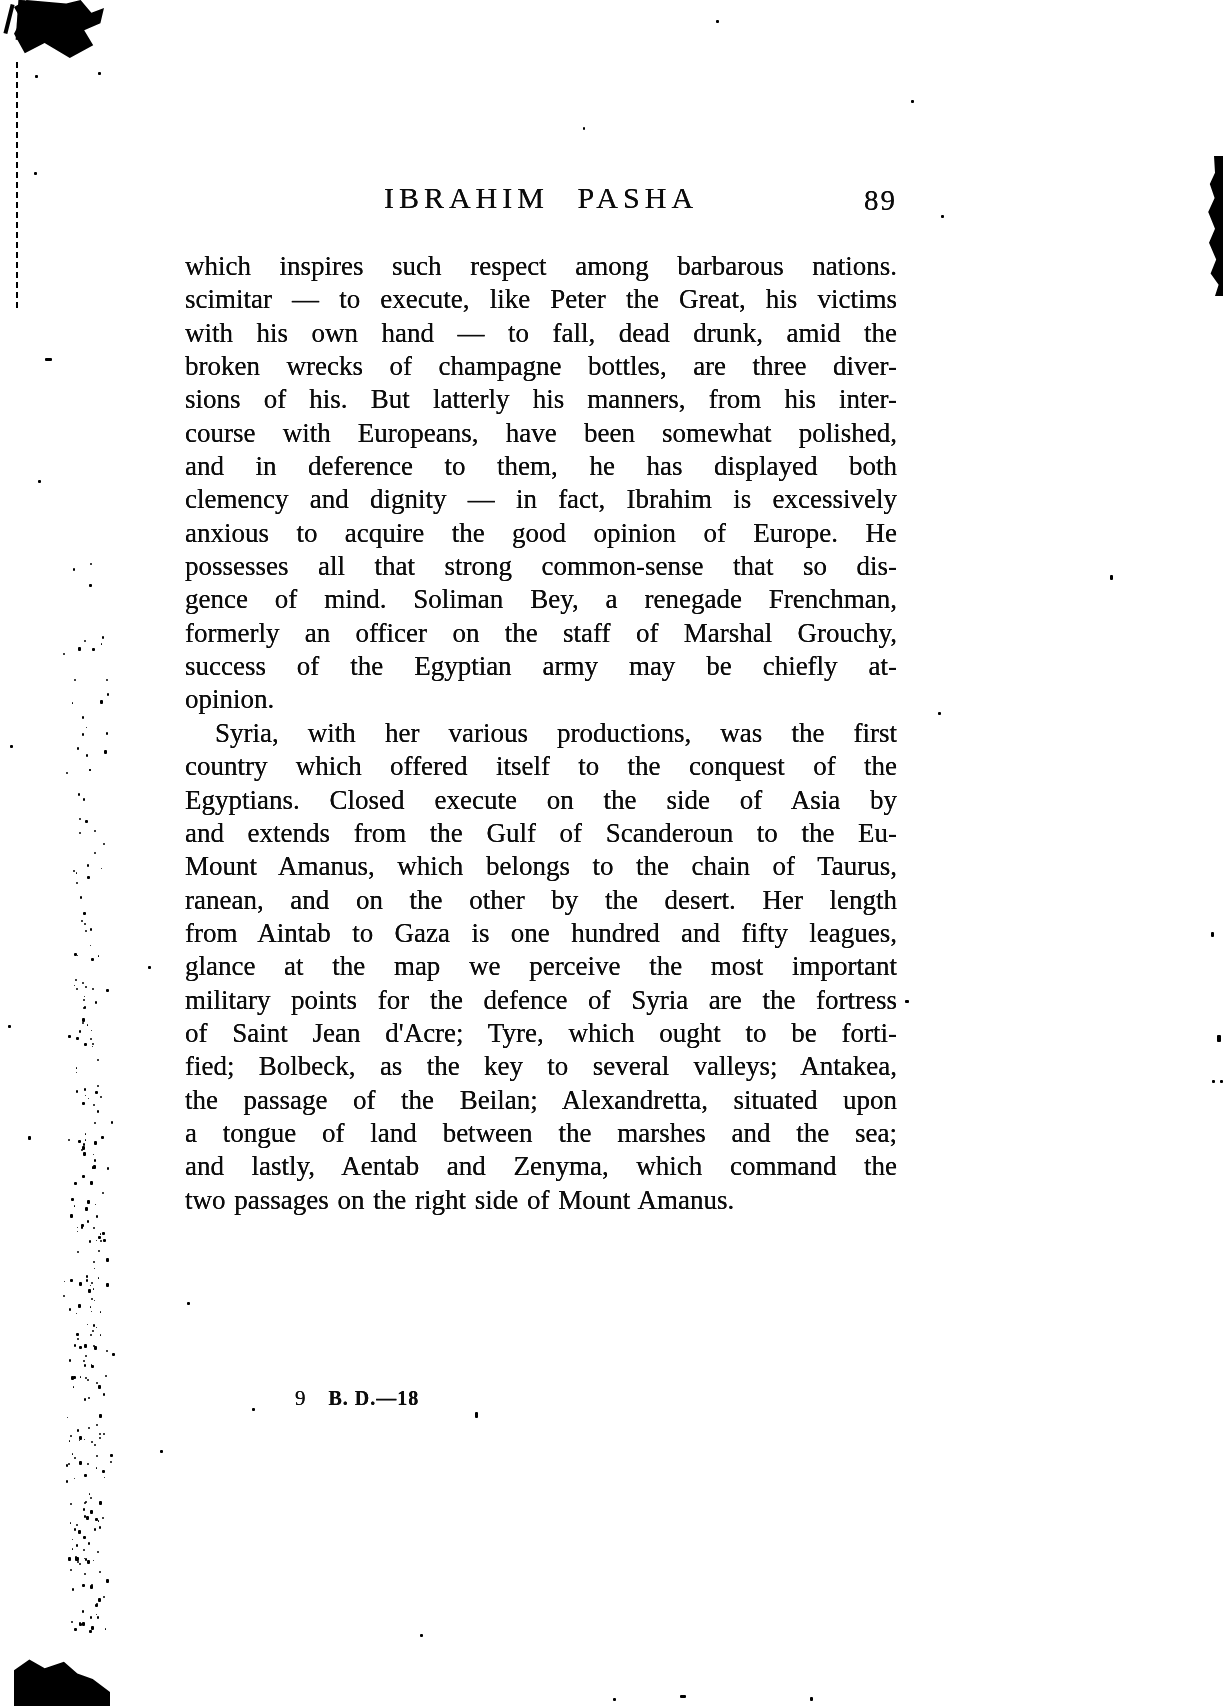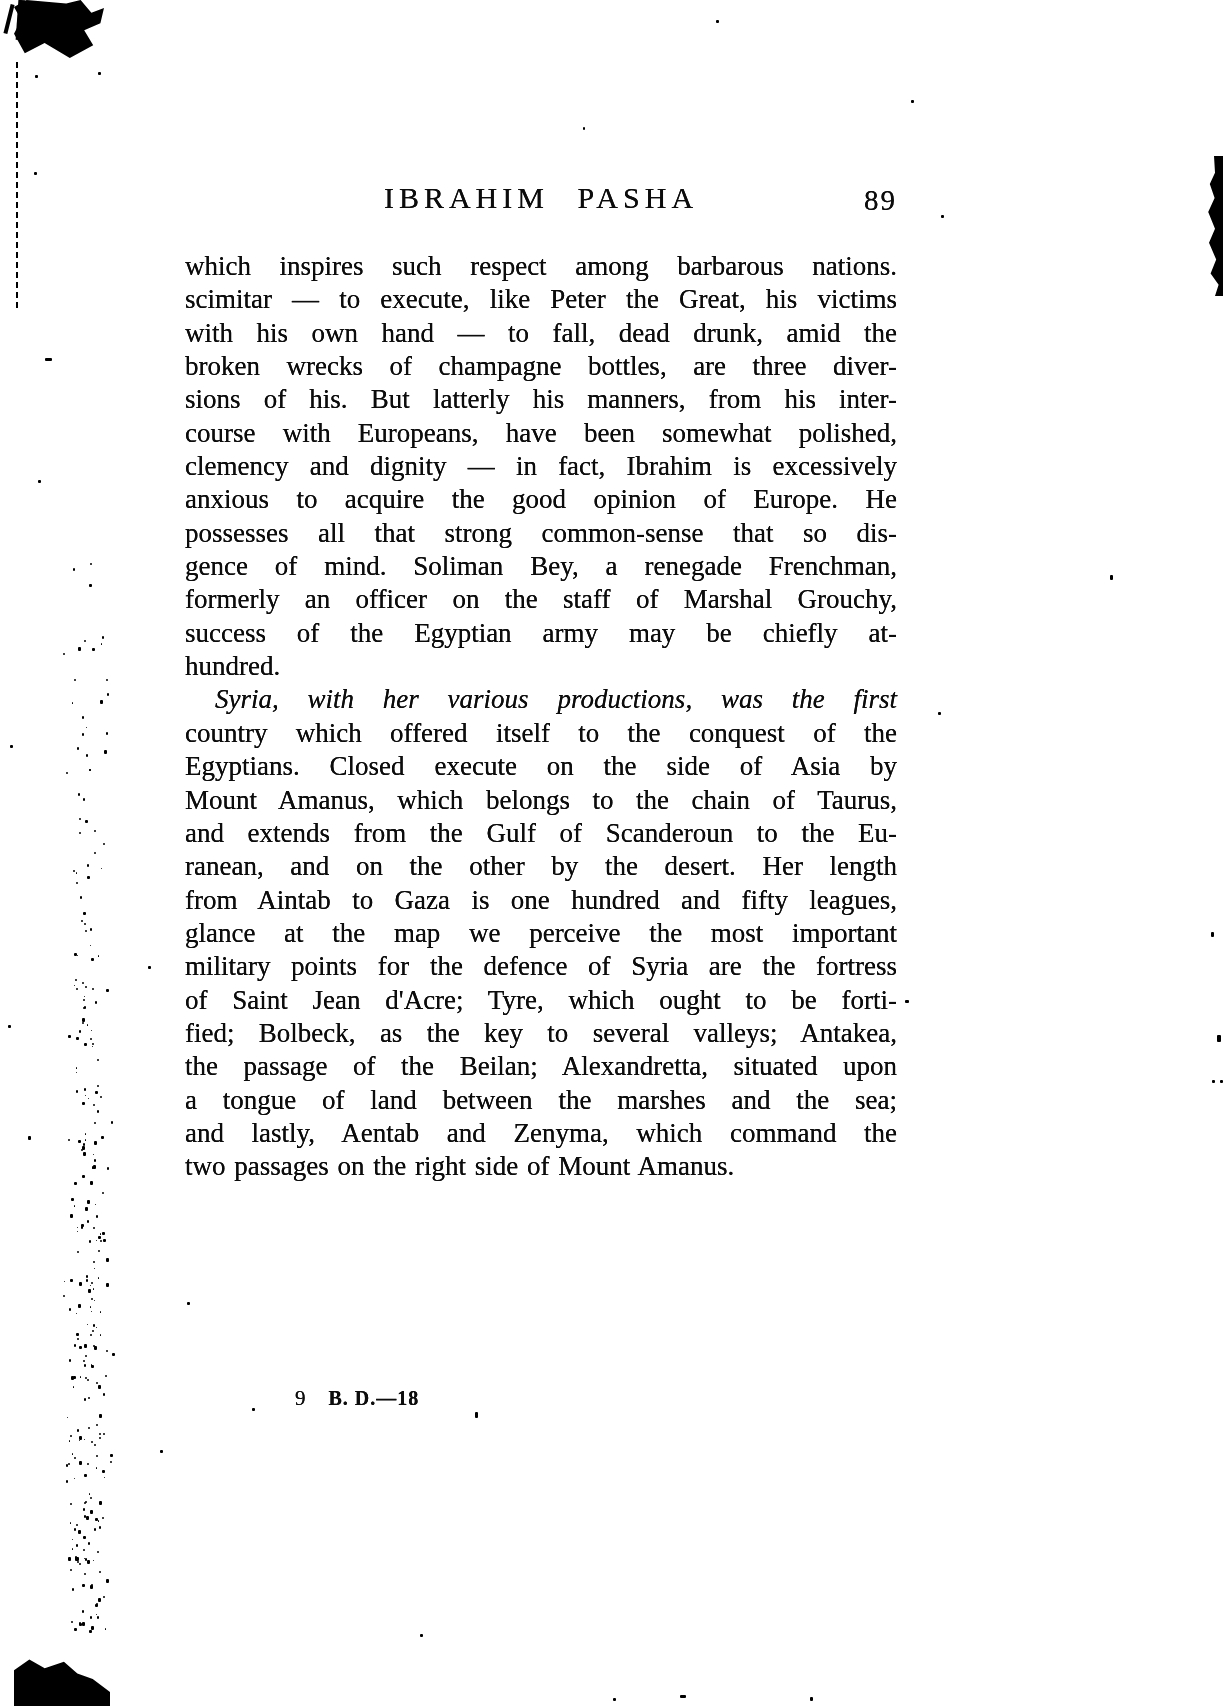--- a/index.html
+++ b/index.html
@@ -20,21 +20,21 @@
     position:absolute;right:0;top:2px;font-size:29px;letter-spacing:2px;
     text-shadow:0 0 .5px #0c0c0c;
   }
   .body-text{
     position:absolute;left:0;top:250px;width:712px;
     font-size:27px;line-height:33.35px;
     text-shadow:0 0 .5px #0c0c0c;
     word-spacing:2px;
   }
   .line{text-align:justify;text-align-last:justify;white-space:normal;height:33.35px;overflow:visible;}
-  .line.indent{padding-left:30px;font-style:italic;}
+  .line.indent{padding-left:30px;}
   .line.flush{text-align:left;text-align-last:left;}
   .signature{
     position:absolute;left:110px;top:1386px;font-size:20px;letter-spacing:1px;
     font-weight:bold;text-shadow:0 0 .4px #0c0c0c;
   }
   .signature .sig-num{margin-right:22px;font-weight:normal;font-size:21px;}
   
   .artifact{position:absolute;background:#000;}
   .corner-blob{
     left:14px;top:0;width:90px;height:58px;
@@ -382,32 +382,33 @@
       <span class="page-num">89</span>
     </div>
 
     <div class="body-text">
         <div class="line">which inspires such respect among barbarous nations.</div>
         <div class="line">scimitar — to execute, like Peter the Great, his victims</div>
         <div class="line">with his own hand — to fall, dead drunk, amid the</div>
         <div class="line">broken wrecks of champagne bottles, are three diver-</div>
         <div class="line">sions of his. But latterly his manners, from his inter-</div>
         <div class="line">course with Europeans, have been somewhat polished,</div>
+        <div class="line">and in deference to them, he has displayed both</div>
         <div class="line">clemency and dignity — in fact, Ibrahim is excessively</div>
         <div class="line">anxious to acquire the good opinion of Europe. He</div>
         <div class="line">possesses all that strong common-sense that so dis-</div>
         <div class="line">gence of mind. Soliman Bey, a renegade Frenchman,</div>
         <div class="line">formerly an officer on the staff of Marshal Grouchy,</div>
         <div class="line">success of the Egyptian army may be chiefly at-</div>
-        <div class="line flush">hundred.</div>
+        <div class="line flush">opinion.</div>
         <div class="line indent">Syria, with her various productions, was the first</div>
         <div class="line">country which offered itself to the conquest of the</div>
         <div class="line">Egyptians. Closed execute on the side of Asia by</div>
+        <div class="line">and extends from the Gulf of Scanderoun to the Eu-</div>
         <div class="line">Mount Amanus, which belongs to the chain of Taurus,</div>
-        <div class="line">and extends from the Gulf of Scanderoun to the Eu-</div>
         <div class="line">ranean, and on the other by the desert. Her length</div>
         <div class="line">from Aintab to Gaza is one hundred and fifty leagues,</div>
         <div class="line">glance at the map we perceive the most important</div>
         <div class="line">military points for the defence of Syria are the fortress</div>
         <div class="line">of Saint Jean d'Acre; Tyre, which ought to be forti-</div>
         <div class="line">fied; Bolbeck, as the key to several valleys; Antakea,</div>
         <div class="line">the passage of the Beilan; Alexandretta, situated upon</div>
         <div class="line">a tongue of land between the marshes and the sea;</div>
         <div class="line">and lastly, Aentab and Zenyma, which command the</div>
         <div class="line flush">two passages on the right side of Mount Amanus.</div>

